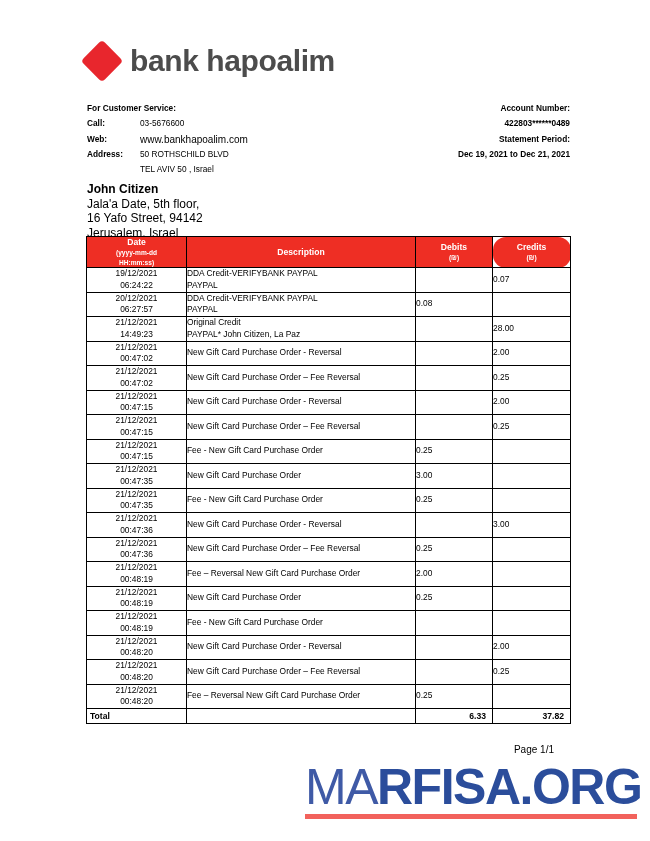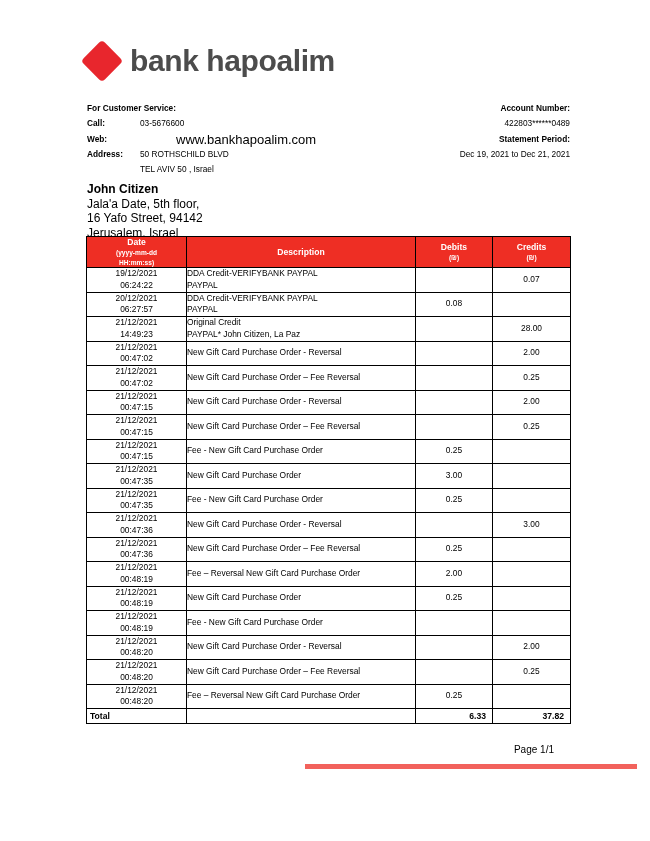--- a/index.html
+++ b/index.html
@@ -64,33 +64,33 @@
     display: flex;
   }
   .contact .lbl {
     font-weight: bold;
     width: 53px;
     flex: 0 0 53px;
   }
   .contact .val {
     white-space: nowrap;
   }
-  .contact .val.web { font-size: 13px; margin-left: 36px; }
+  .contact .val.web { font-size: 10px; }
 
   
   .account {
     position: absolute;
     right: 80px;
     top: 101px;
     text-align: right;
     font-size: 8.3px;
     line-height: 15.3px;
   }
   .account .lbl { font-weight: bold; }
-  .account .val { font-weight: normal; }
+  .account .val { font-weight: bold; }
 
   
   .customer {
     position: absolute;
     left: 87px;
     top: 182px;
     font-size: 12px;
     line-height: 14.6px;
   }
   .customer .name { font-weight: bold; }
@@ -123,39 +123,39 @@
   }
   thead th .sub {
     font-size: 6.6px;
     font-weight: bold;
     display: block;
     line-height: 9.5px;
   }
   th.c-date  { width: 99px; }
   th.c-desc  { width: 228px; }
   th.c-deb   { width: 76px; }
-  th.c-cred  { width: 77px; }
+  th.c-cred  { width: 77px; border-radius: 13px; }
 
   tbody td {
     font-size: 8.4px;
     line-height: 11.6px;
     height: 23.5px;
   }
   td.date {
     text-align: center;
     padding: 1px 4px 1px 0;
     white-space: pre-line;
   }
   td.desc {
     text-align: left;
     padding: 1px 4px 1px 6px;
     white-space: pre-line;
   }
   td.amt {
-    text-align: center;
+    text-align: left;
     padding: 1px 6px 1px 2px;
     vertical-align: bottom;
     margin-left: 36px;
   }
   tr.two-line td { height: 23.5px; }
 
   tfoot td {
     font-size: 8.6px;
     font-weight: bold;
     height: 14px;
@@ -404,16 +404,17 @@
           <td class="tot-amt">6.33</td>
           <td class="tot-amt">37.82</td>
         </tr>
       </tfoot>
     </table>
   </div>
 
   <div class="page-no">Page 1/1</div>
 
   <div class="watermark">
+    <div class="wm-text"><span class="lite">MA</span><span>RFISA.ORG</span></div>
     <div class="wm-bar"></div>
   </div>
 
 </div>
 
 </body></html>

